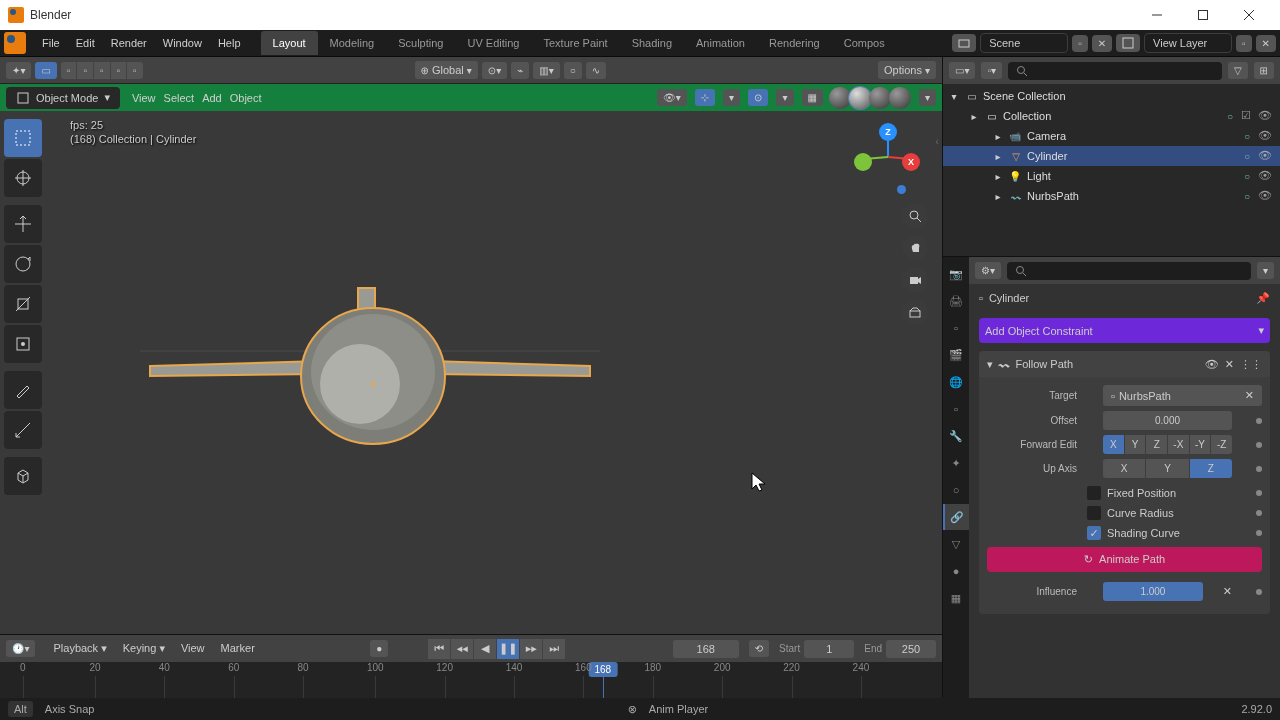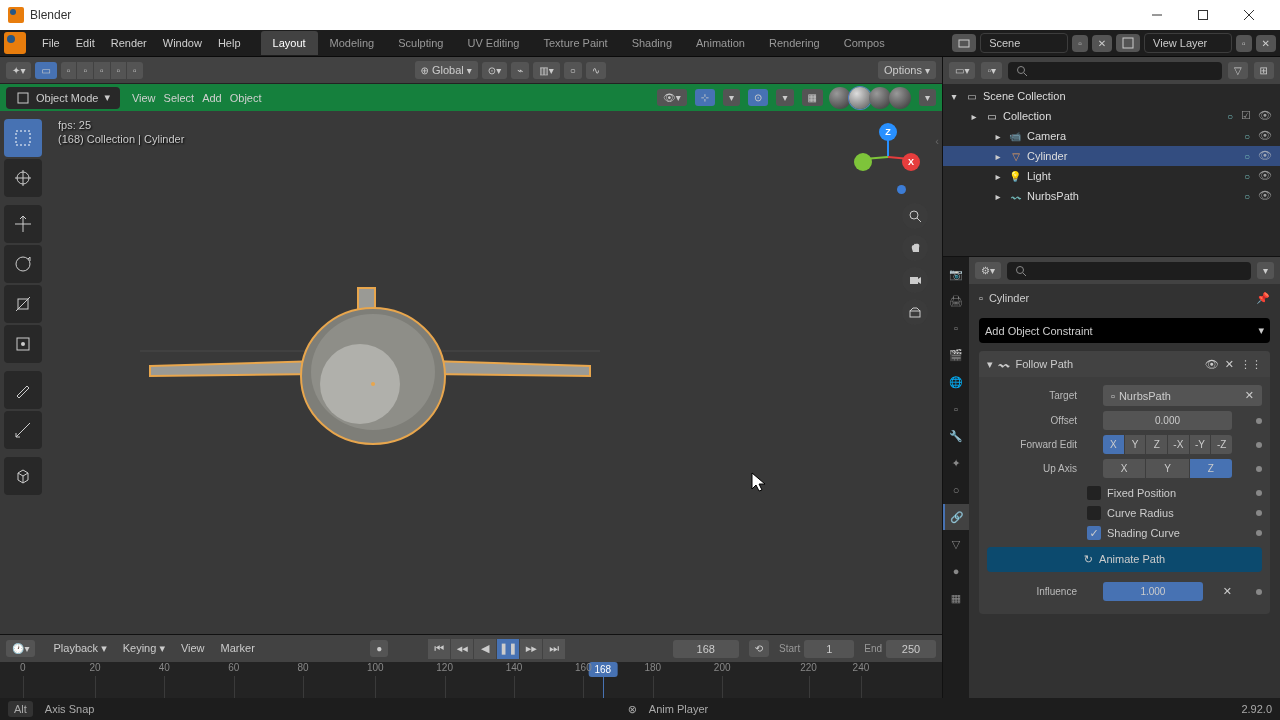--- a/index.html
+++ b/index.html
@@ -31,21 +31,21 @@
 .hdr-group .hdr-btn:last-child{border-radius:0 3px 3px 0}
 .spacer{flex:1}
 .viewport-header2{height:27px;background:#15803d;display:flex;align-items:center;padding:0 6px;gap:8px}
 .mode-dropdown{background:#282828;padding:4px 10px;border-radius:4px;display:flex;align-items:center;gap:6px;cursor:pointer}
 .menu-text{color:#d0d0d0;cursor:pointer;padding:2px 4px}
 .viewport-3d{flex:1;position:relative;background:#393939;overflow:hidden}
 .viewport-toolbar{position:absolute;left:4px;top:8px;display:flex;flex-direction:column;gap:2px}
 .tool-btn{width:38px;height:38px;background:#282828;border-radius:4px;display:flex;align-items:center;justify-content:center;cursor:pointer}
 .tool-btn.active{background:#4772b3}
 .tool-btn.grouped{margin-top:6px}
-.viewport-info{position:absolute;left:58px;top:8px;color:#ccc;text-shadow:1px 1px 2px #000}
+.viewport-info{position:absolute;left:70px;top:8px;color:#ccc;text-shadow:1px 1px 2px #000}
 .viewport-info div{margin-bottom:2px}
 .gizmo{position:absolute;right:20px;top:12px;width:68px;height:68px}
 .gizmo-axis{position:absolute;width:18px;height:18px;border-radius:50%;display:flex;align-items:center;justify-content:center;font-size:9px;font-weight:bold;color:#fff}
 .gizmo-z{background:#2890ff;top:0;left:25px}
 .gizmo-x{background:#e63d3d;top:30px;right:2px}
 .gizmo-y{background:#7ec43a;top:30px;left:0}
 .viewport-controls{position:absolute;right:14px;top:92px;display:flex;flex-direction:column;gap:6px}
 .vp-ctrl{width:26px;height:26px;background:rgba(60,60,60,0.7);border-radius:50%;display:flex;align-items:center;justify-content:center;cursor:pointer}
 .shading-balls{display:flex;gap:0}
 .shading-ball{width:22px;height:22px;border-radius:50%;background:radial-gradient(circle at 35% 30%,#999,#333);cursor:pointer;margin-left:-2px}
@@ -79,37 +79,37 @@
 .tree-toggles{display:flex;gap:3px;padding-right:4px}
 .tree-toggle{width:14px;height:14px;opacity:0.7;cursor:pointer}
 .properties{flex:1;display:flex;background:#323232}
 .prop-tabs{width:26px;background:#1d1d1d;display:flex;flex-direction:column;padding-top:4px;gap:1px}
 .prop-tab{width:26px;height:26px;display:flex;align-items:center;justify-content:center;cursor:pointer;color:#888}
 .prop-tab.active{background:#424242;color:#fff;border-left:2px solid #4772b3}
 .prop-content{flex:1;display:flex;flex-direction:column;overflow:auto}
 .prop-header{height:27px;background:#424242;display:flex;align-items:center;padding:0 6px;gap:6px}
 .prop-breadcrumb{height:28px;display:flex;align-items:center;padding:0 10px;gap:6px;background:#323232}
 .constraint-panel{padding:6px 10px}
-.add-constraint{background:#000000;padding:6px;border-radius:4px;text-align:center;cursor:pointer;display:flex;align-items:center;justify-content:center;gap:4px;margin-bottom:8px}
+.add-constraint{background:#6d28d9;padding:6px;border-radius:4px;text-align:center;cursor:pointer;display:flex;align-items:center;justify-content:center;gap:4px;margin-bottom:8px}
 .constraint-box{background:#3d3d3d;border-radius:4px;padding:0;margin-bottom:8px}
 .constraint-header{display:flex;align-items:center;padding:5px 8px;gap:6px;background:#424242;border-radius:4px 4px 0 0}
 .constraint-body{padding:8px}
 .prop-row{display:flex;align-items:center;margin-bottom:5px;gap:20px}
 .prop-label{width:96px;text-align:right;color:#bbb;font-size:10px;padding-right:6px}
 .prop-value{flex:1;background:#545454;padding:4px 8px;border-radius:3px;text-align:center;font-size:10px}
 .prop-value.slider{background:#4772b3}
 .axis-btns{display:flex;gap:0;flex:1}
 .axis-btn{flex:1;background:#545454;padding:4px 0;text-align:center;font-size:10px;cursor:pointer;border-right:1px solid #3d3d3d}
 .axis-btn.active{background:#4772b3}
 .axis-btn:first-child{border-radius:3px 0 0 3px}
 .axis-btn:last-child{border-radius:0 3px 3px 0;border-right:none}
 .checkbox-row{display:flex;align-items:center;gap:6px;padding:3px 0 3px 100px}
 .checkbox{width:14px;height:14px;background:#222;border-radius:2px;display:flex;align-items:center;justify-content:center}
 .checkbox.checked{background:#4772b3}
-.animate-btn{background:#0c4a6e;padding:6px;border-radius:4px;text-align:center;cursor:pointer;margin-top:4px}
+.animate-btn{background:#be185d;padding:6px;border-radius:4px;text-align:center;cursor:pointer;margin-top:4px}
 .keyframe-dot{width:6px;height:6px;border-radius:50%;background:#888;margin-left:4px}
 .statusbar{height:22px;background:#1d1d1d;display:flex;align-items:center;padding:0 8px;gap:12px;color:#aaa;font-size:10px;position:absolute;bottom:0;left:0;right:0}
 .status-tag{background:#333;padding:2px 6px;border-radius:3px}
 .collapse-handle{position:absolute;right:0;top:50%;width:10px;height:40px;display:flex;align-items:center;justify-content:center;cursor:pointer;color:#666}
 svg{display:block}
 .cursor{position:absolute;left:750px;top:360px;pointer-events:none}
 </style>
 </head>
 <body>
 
@@ -380,21 +380,21 @@
           <div class="tick" style="left: 89.3846px;">20</div>
           <div class="tick" style="left: 158.769px;">40</div>
           <div class="tick" style="left: 228.154px;">60</div>
           <div class="tick" style="left: 297.538px;">80</div>
           <div class="tick" style="left: 366.923px;">100</div>
           <div class="tick" style="left: 436.308px;">120</div>
           <div class="tick" style="left: 505.692px;">140</div>
           <div class="tick" style="left: 575.077px;">160</div>
           <div class="tick" style="left: 644.462px;">180</div>
           <div class="tick" style="left: 713.846px;">200</div>
-          <div class="tick" style="left: 783.231px; margin-left: 17px;">220</div>
+          <div class="tick" style="left: 783.231px;">220</div>
           <div class="tick" style="left: 852.615px;">240</div>
         </div>
     </div>
   </div>
 
   <div class="right-panel">
 
     <div class="outliner">
       <div class="outliner-header">
         <div class="hdr-btn">▭▾</div>

